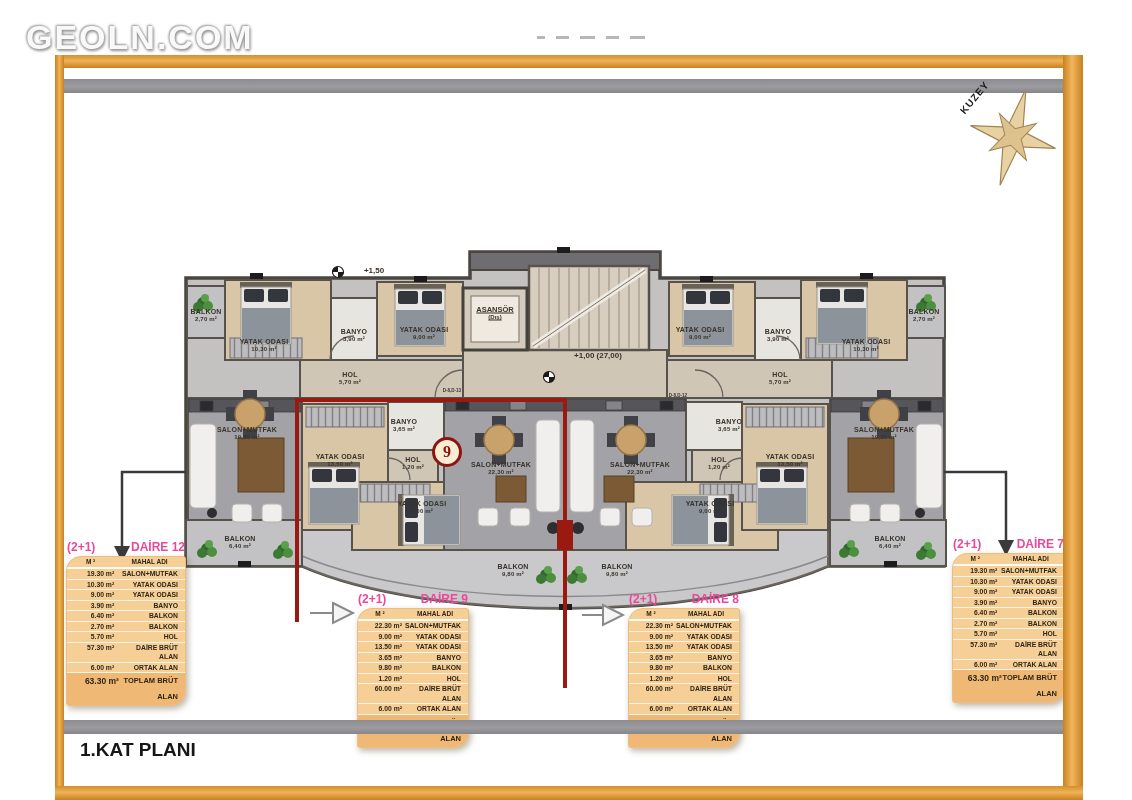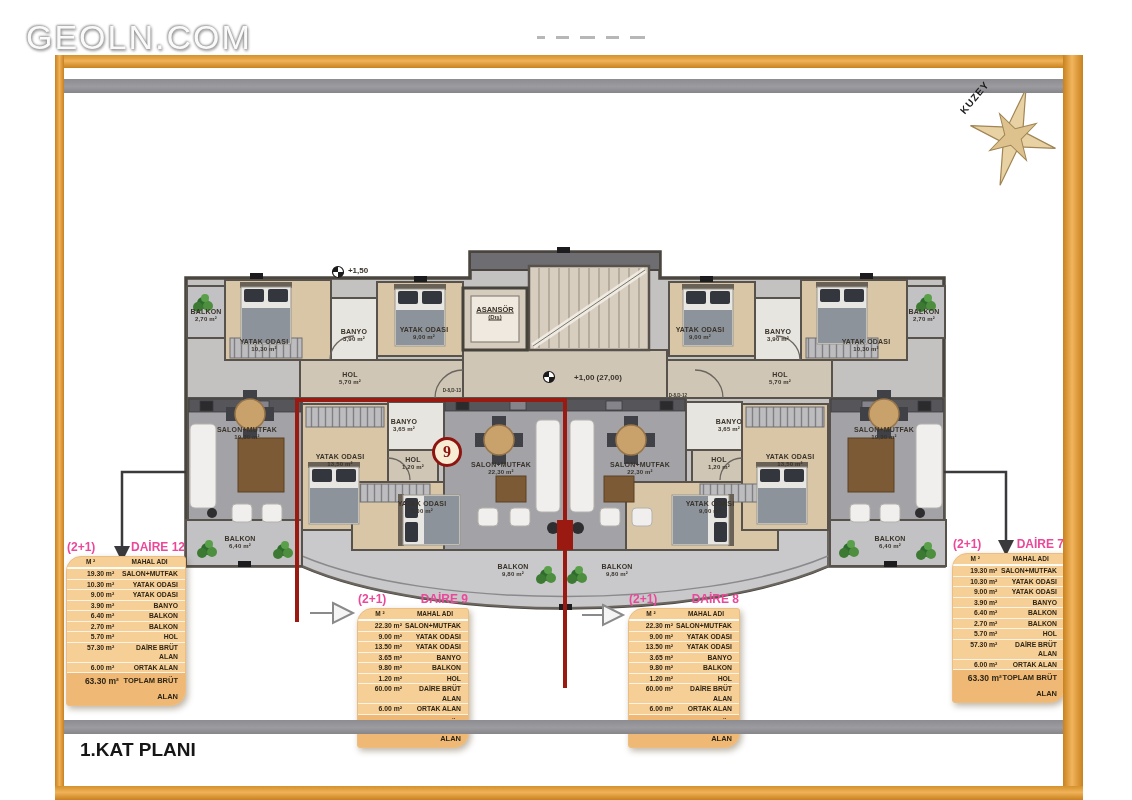--- a/index.html
+++ b/index.html
@@ -7,21 +7,21 @@
         font-family:"Liberation Sans",sans-serif;}
   
   .frame{position:absolute;z-index:4;}
   .f-top{left:55px;top:55px;width:1028px;height:13px;background:linear-gradient(180deg,#d4912c,#f0b258 45%,#c8811f);}
   .f-left{left:55px;top:55px;width:9px;height:745px;background:linear-gradient(90deg,#c8811f,#f0b258 50%,#c8811f);}
   .f-right{left:1063px;top:55px;width:20px;height:745px;background:linear-gradient(90deg,#c8811f,#f2b55c 45%,#c8811f);}
   .f-bottom{left:55px;top:786px;width:1028px;height:14px;background:linear-gradient(180deg,#d4912c,#f0b258 45%,#c8811f);}
   .graybar{position:absolute;left:64px;width:999px;height:14px;background:linear-gradient(180deg,#8d8d91,#9c9ca0 55%,#86868a);z-index:3;}
   .gb-top{top:79px;} .gb-bottom{top:720px;}
   
-  #watermark{position:absolute;left:26px;top:18px;z-index:5;font-size:34px;font-weight:normal;letter-spacing:2px;
+  #watermark{position:absolute;left:26px;top:18px;z-index:5;font-size:34px;font-weight:bold;letter-spacing:2px;
      color:rgba(255,255,255,.95);text-shadow:0 0 3px #8d8d8d,1px 2px 3px #9a9a9a,-1px -1px 2px #b5b5b5;}
   #logo-marks{position:absolute;left:537px;top:36px;z-index:5;display:flex;gap:11px;align-items:center;}
   #logo-marks span{display:inline-block;height:3px;background:#87878b;opacity:.6;}
   #kuzey{position:absolute;left:955px;top:92px;z-index:5;font-size:10px;font-weight:bold;color:#1c1c1c;
      letter-spacing:1px;transform:rotate(-50deg);}
   
   #plan-labels{position:absolute;inset:0;z-index:2;}
   .room-label{position:absolute;transform:translate(-50%,-50%);display:flex;flex-direction:column;align-items:center;
      font-size:7px;font-weight:bold;color:#39332a;line-height:1.2;white-space:nowrap;letter-spacing:.2px;text-align:center;}
   .room-label .area{font-size:6px;}
@@ -383,22 +383,22 @@
       <div class="room-label" style="left: 890px; top: 543px;">
         <span>BALKON</span>
         <span class="area">6,40 m²</span>
       </div>
     </div>
 
   <div class="core-label" style="left:495px;top:312px;font-size:7.5px;text-decoration:underline;">
     <div>ASANSÖR</div>
     <div style="font-size:6px;">(Dış)</div>
   </div>
-  <div class="core-label" style="left:358px;top:270px;font-size:8px;">+1,50</div>
-  <div class="core-label" style="left:598px;top:377px;font-size:8px;">+1,00 (27,00)</div>
+  <div class="core-label" style="left:374px;top:270px;font-size:8px;">+1,50</div>
+  <div class="core-label" style="left:598px;top:355px;font-size:8px;">+1,00 (27,00)</div>
   <div class="core-label" style="left:452px;top:390px;font-size:4.5px;">D-8,D-13</div>
   <div class="core-label" style="left:678px;top:395px;font-size:4.5px;">D-8,D-12</div>
 
   <div id="badge-9">9</div>
 
   <div class="tbl" style="left:66px;top:540px;width:120px;">
     <div class="head">
         <span class="t-type">(2+1)</span>
         <span class="t-title">DAİRE 12</span>
       </div>

